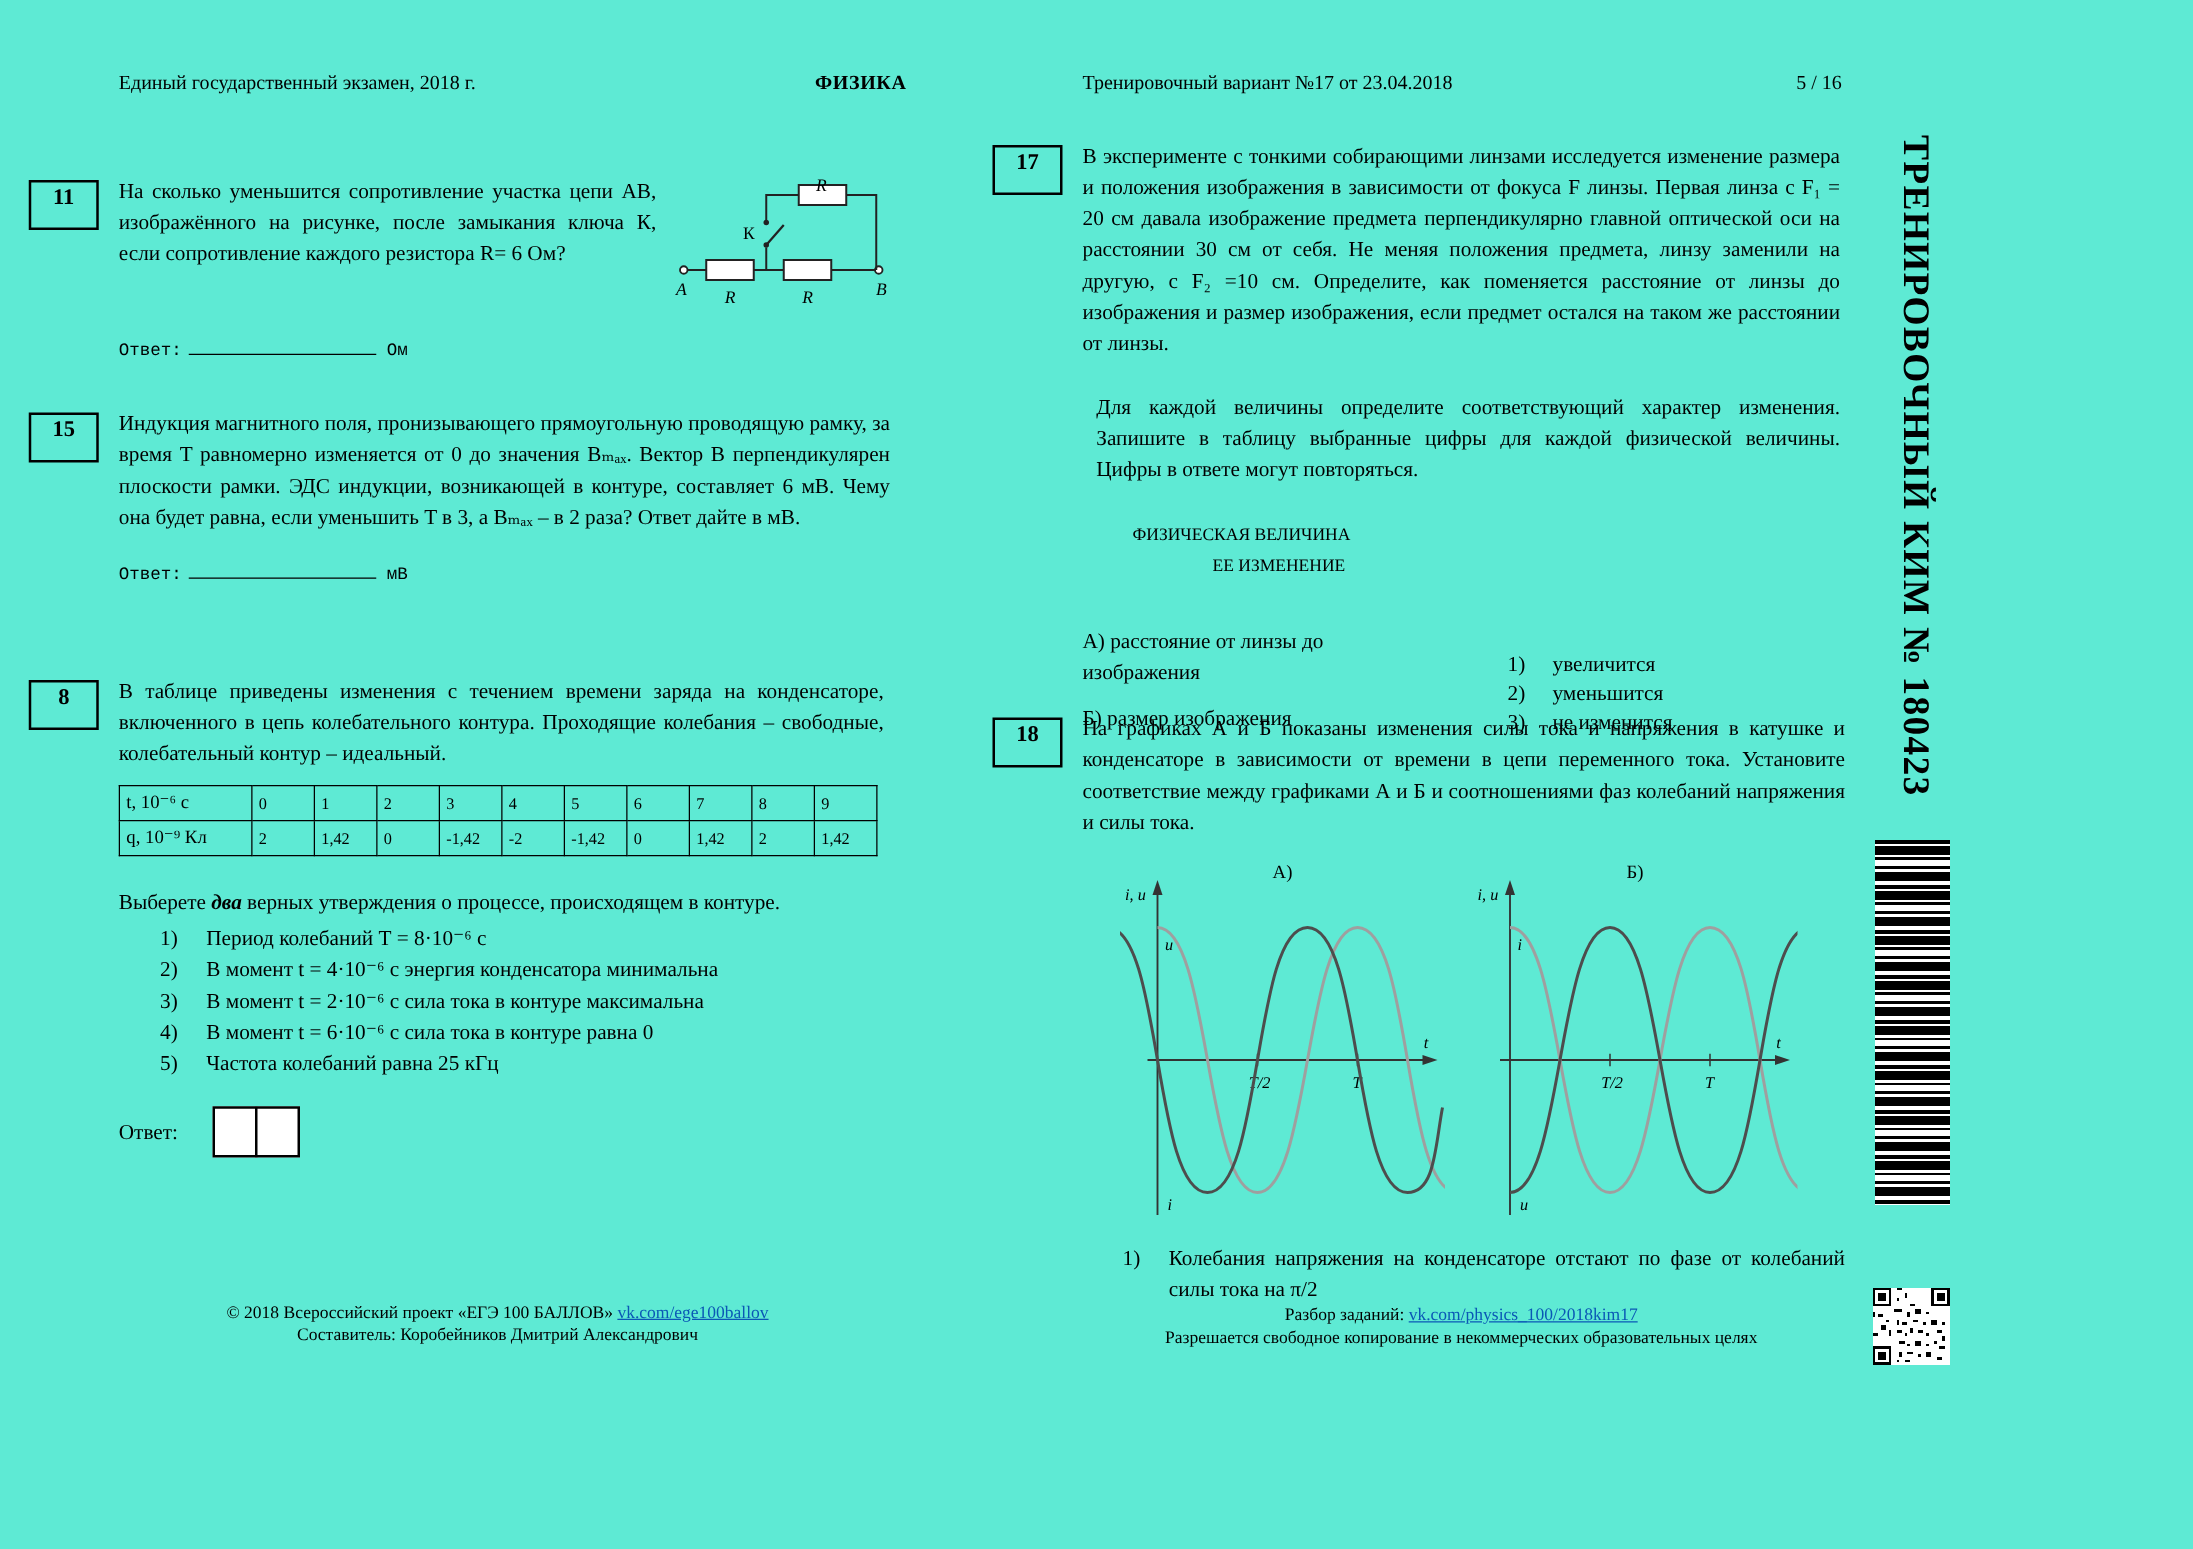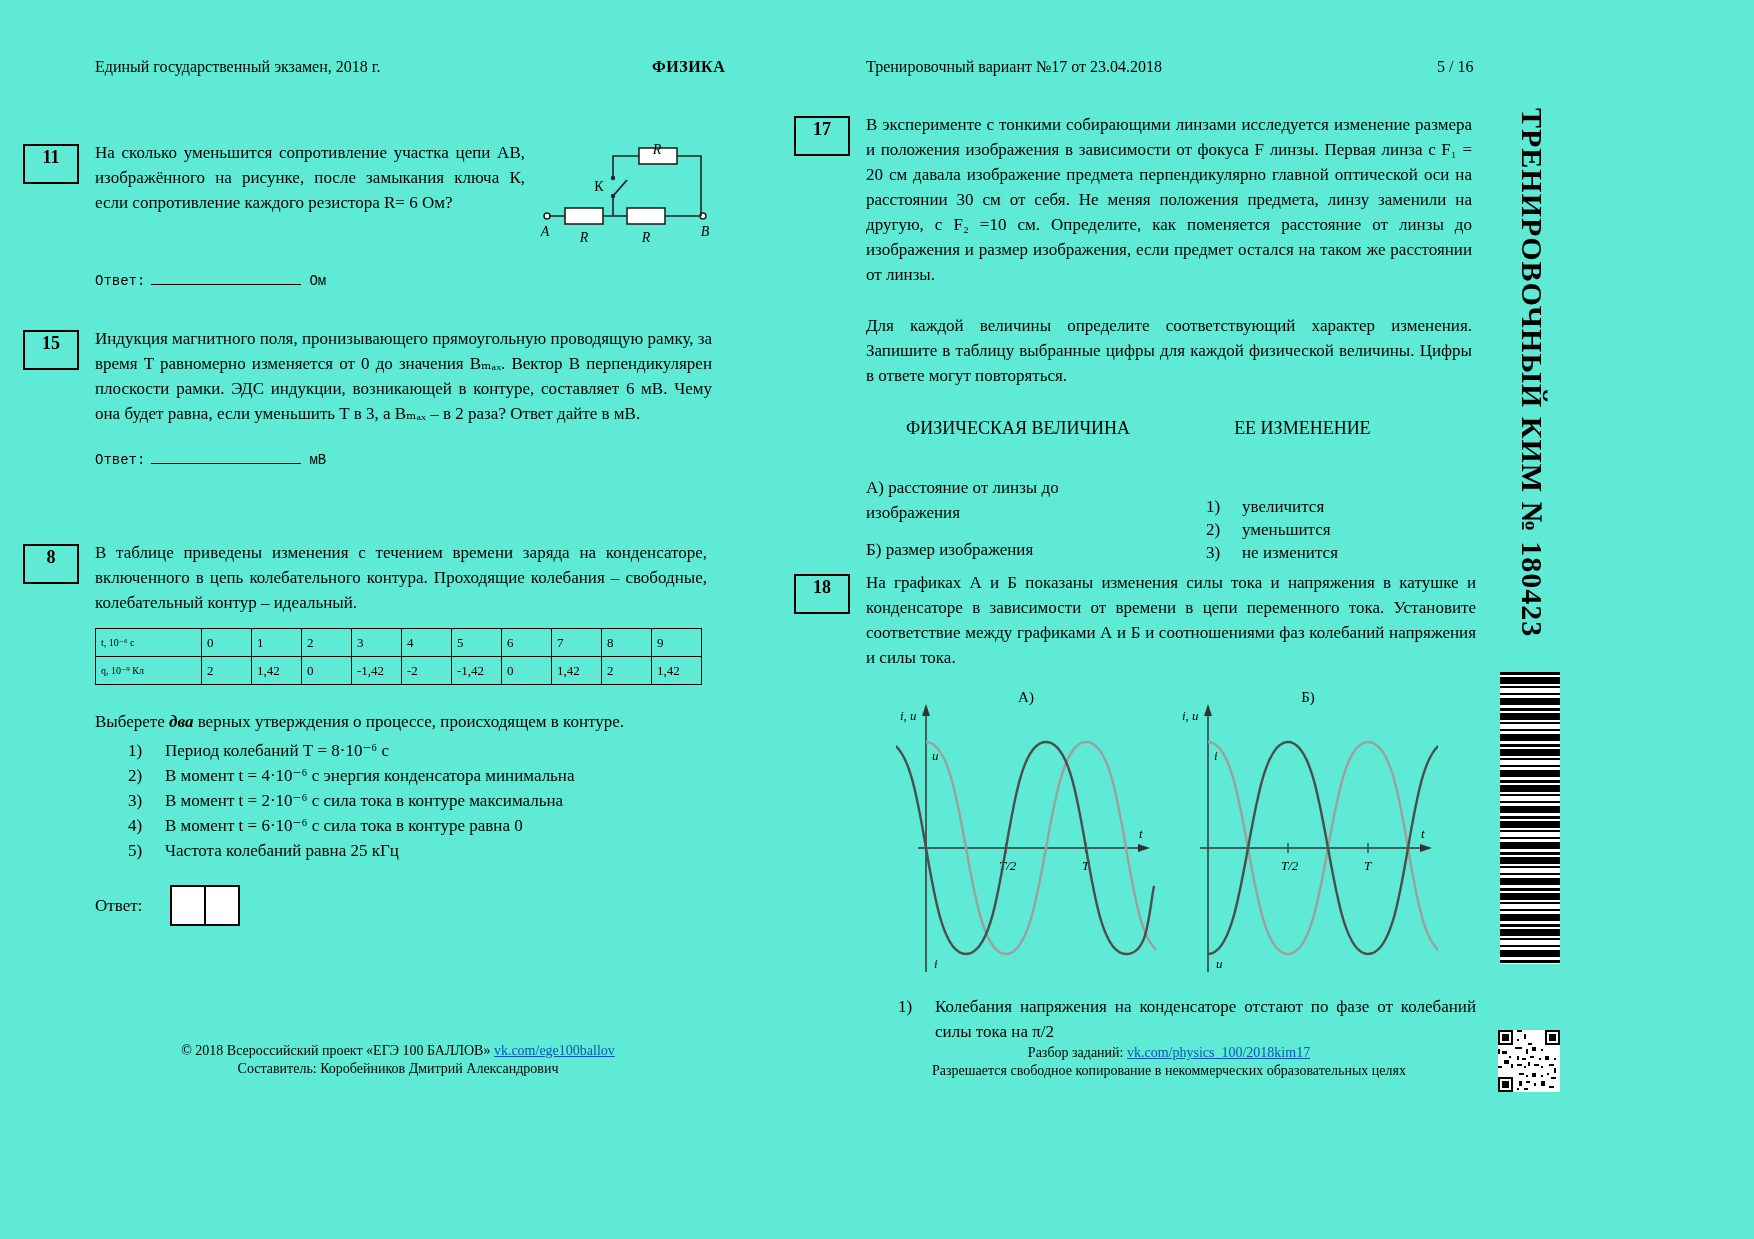--- a/index.html
+++ b/index.html
@@ -29,36 +29,36 @@
   .para { text-align:justify; }
 
   .fig14 { float:right; margin:2px 0 6px 14px; }
 
   .ans-line { margin-top:14px; font-size:14px;font-family:Liberation Mono, monospace; }
   .blank { display:inline-block; width:150px; height:15px; border-bottom:1.6px solid #000; margin:0 8px 0 6px; }
 
   
   table.qtable { border-collapse:collapse; margin-top:13px; width:607px; table-layout:fixed; }
   table.qtable td { border:1px solid #000; height:25px; padding:1px 5px; vertical-align:middle; }
-  td.thead { width:106px; font-size:10px; }
+  td.thead { width:106px; font-size:15px; }
   td.tcell { font-size:13px; }
 
   .prompt { margin-top:24px; }
   .em-bi { font-weight:bold; font-style:italic; }
   .opt-row { display:flex; padding-left:33px; line-height:25px; }
   .opt-n { width:37px; flex:none; }
   .opt-t { flex:1; }
 
   .ansbox-row { margin-top:22px; display:flex; align-items:center; }
   .ansbox-row .lbl { margin-right:28px; }
   .abox { width:36px; height:41px; border:2px solid #000; background:#fff; }
   .abox + .abox { margin-left:-2px; }
 
   
-  .match-headers { display:flex; margin-top:28px; font-size:18px; }
+  .match-headers { display:flex; margin-top:28px; font-size:14px;flex-direction:column; }
   .mh1 { margin-left:40px; }
   .mh2 { margin-left:104px; }
   .match-body { display:flex; margin-top:34px; }
   .match-left { width:270px; line-height:25px; }
   .match-left .mq { margin-bottom:12px; }
   .match-right { margin-left:70px; margin-top:20px; line-height:23px; }
   .match-right .mc { display:flex; }
   .match-right .mc-n { width:36px; flex:none; }
 
   
@@ -218,21 +218,21 @@
   <div class="foot left">
     <div>
       <span>© 2018 Всероссийский проект «ЕГЭ 100 БАЛЛОВ» </span><a class="link">vk.com/ege100ballov</a>
     </div>
     <div>Составитель: Коробейников Дмитрий Александрович</div>
   </div>
 
   <section class="qsec" style="left:866px; top:112px; width:606px;">
     <div class="qnum">17</div>
     <div class="qtext">В эксперименте с тонкими собирающими линзами исследуется изменение размера и положения изображения в зависимости от фокуса F линзы. Первая линза с F₁ = 20 см давала изображение предмета перпендикулярно главной оптической оси на расстоянии 30 см от себя. Не меняя положения предмета, линзу заменили на другую, с F₂ =10 см. Определите, как поменяется расстояние от линзы до изображения и размер изображения, если предмет остался на таком же расстоянии от линзы.</div>
-    <div class="para" style="margin-top:26px;">Для каждой величины определите соответствующий характер изменения. Запишите в таблицу выбранные цифры для каждой физической величины. Цифры в ответе могут повторяться.</div>
+    <div class="para" style="margin-top:26px;margin-left:11px;">Для каждой величины определите соответствующий характер изменения. Запишите в таблицу выбранные цифры для каждой физической величины. Цифры в ответе могут повторяться.</div>
 
     <div class="match-headers">
       <span class="mh1">ФИЗИЧЕСКАЯ ВЕЛИЧИНА</span>
       <span class="mh2">ЕЕ ИЗМЕНЕНИЕ</span>
     </div>
     <div class="match-body">
       <div class="match-left">
         <div class="mq">А) расстояние от линзы до изображения</div>
         <div class="mq">Б) размер изображения</div>
       </div>

